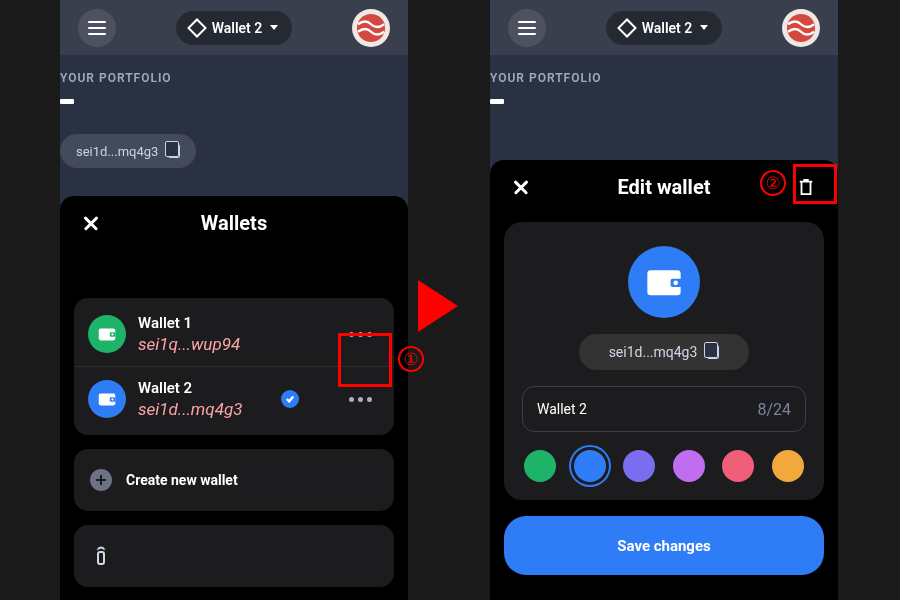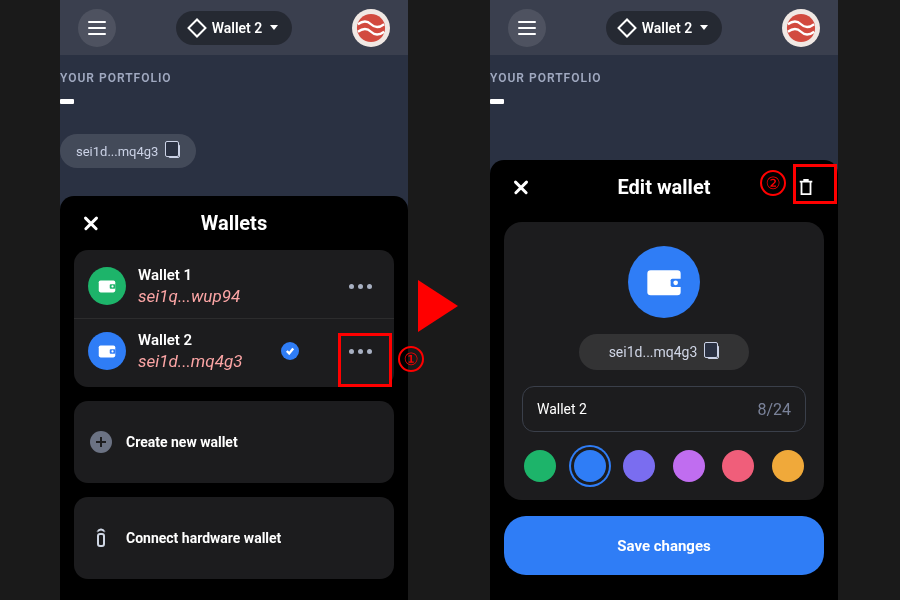--- a/index.html
+++ b/index.html
@@ -152,20 +152,21 @@
     position: absolute;
     right: 8px;
     width: 20px; height: 22px;
     display:flex; align-items:center; justify-content:center;
   }
   .trash svg { width: 18px; height: 20px; stroke:#fff; fill:none; stroke-width:2; }
   .card {
     background: #1c1c1e;
     border-radius: 14px;
     padding: 4px 0;
+    margin-top: 48px;
   }
   .wrow {
     display: flex;
     align-items: center;
     padding: 12px 14px;
     gap: 12px;
     position: relative;
   }
   .wrow + .wrow { border-top: 1px solid rgba(255,255,255,.07); }
   .wicon {
@@ -198,21 +199,21 @@
   .check svg { width:10px; height:8px; stroke:#fff; stroke-width:3; fill:none; }
   .opt-card {
     background:#1c1c1e;
     border-radius:14px;
     margin-top: 14px;
   }
   .opt-row {
     display:flex;
     align-items:center;
     gap:14px;
-    padding: 30px 16px;
+    padding: 20px 16px;
     font-size:14px;
     font-weight:700;
   }
   .opt-row + .opt-row { border-top:1px solid rgba(255,255,255,.08); }
   .opt-ic {
     width:22px; height:22px;
     display:flex; align-items:center; justify-content:center;
   }
   .opt-ic.plus {
     width:22px; height:22px; border-radius:50%;
@@ -397,21 +398,20 @@
 
     <div class="opt-card">
       <div class="opt-row">
         <div class="opt-ic">
           <svg width="16" height="20" viewBox="0 0 16 20">
               <rect x="5" y="6" width="6" height="12" rx="2" stroke="#cfd6e4" stroke-width="2" fill="none"></rect>
               <path d="M5 3 Q8 0 11 3" stroke="#cfd6e4" stroke-width="1.8" fill="none"></path>
               <path d="M4 4 Q8 -1 12 4" stroke="#cfd6e4" stroke-width="1.5" fill="none" opacity=".6"></path>
             </svg>
         </div>
-        <span>Connect hardware wallet</span>
       </div>
     </div>
   </div>
 </div>
 
 <div class="phone right">
   <div class="topbar">
     <div class="menu-btn">
         <span class="hamburger"></span>
       </div>

